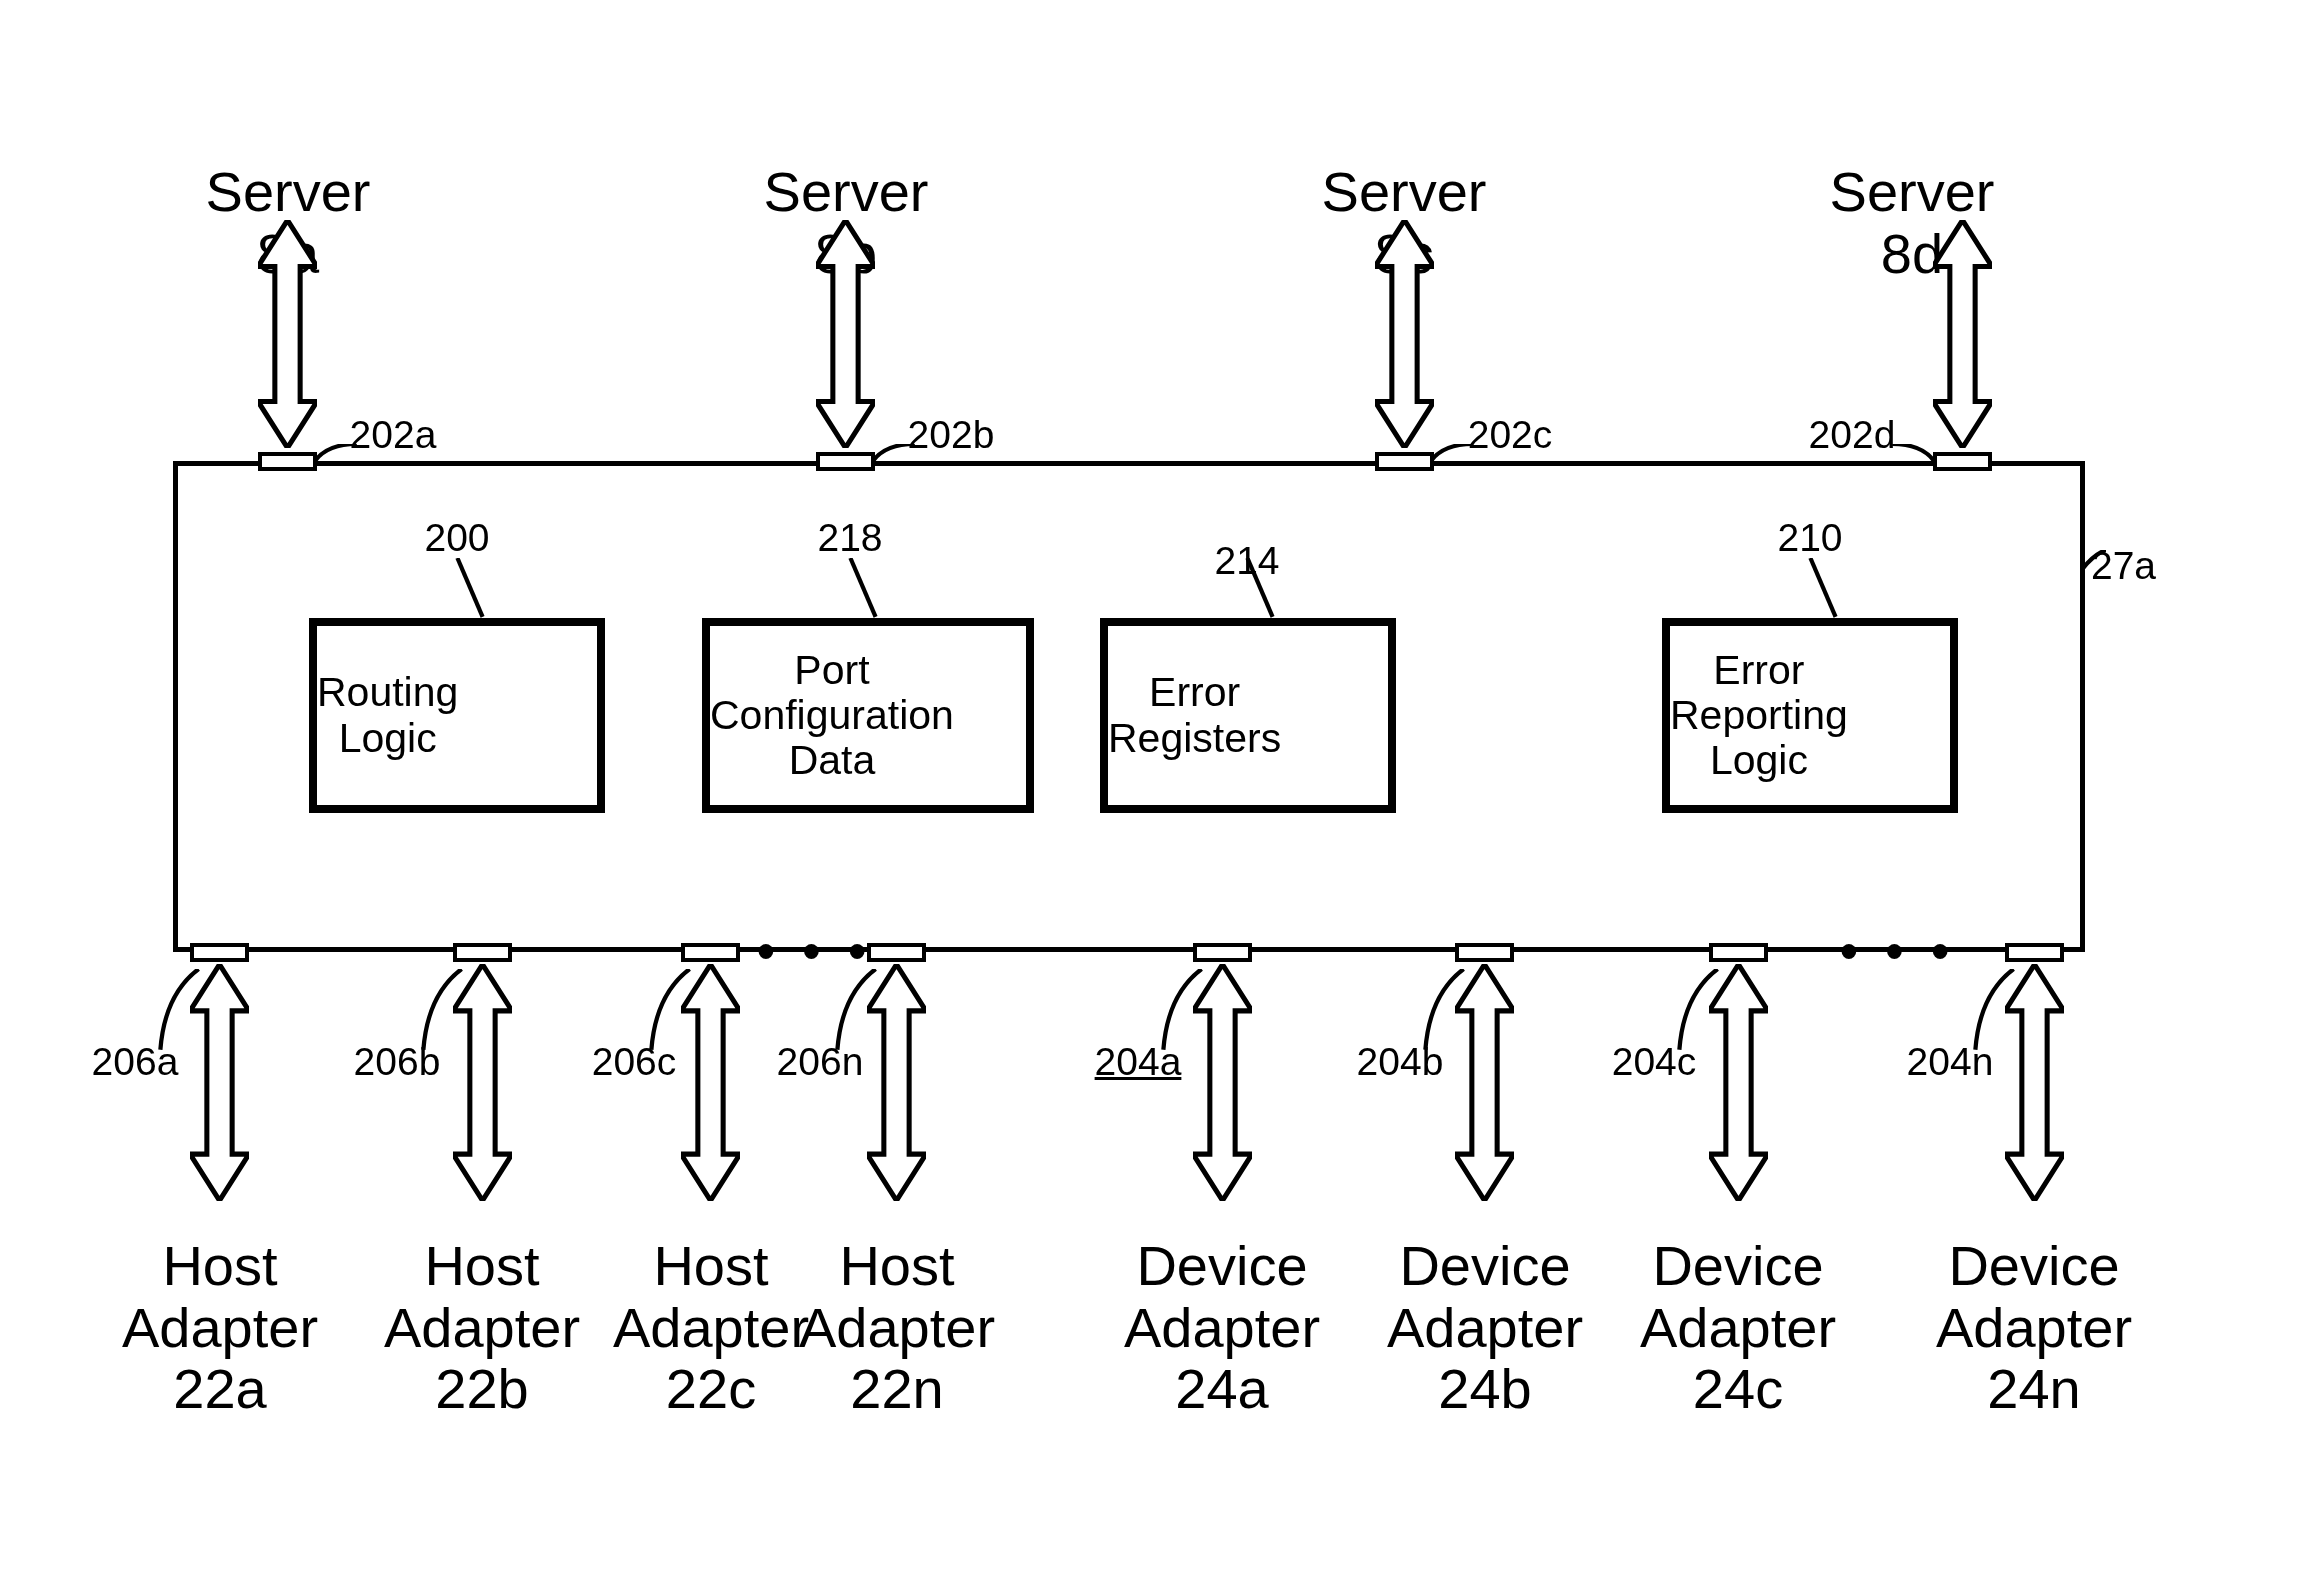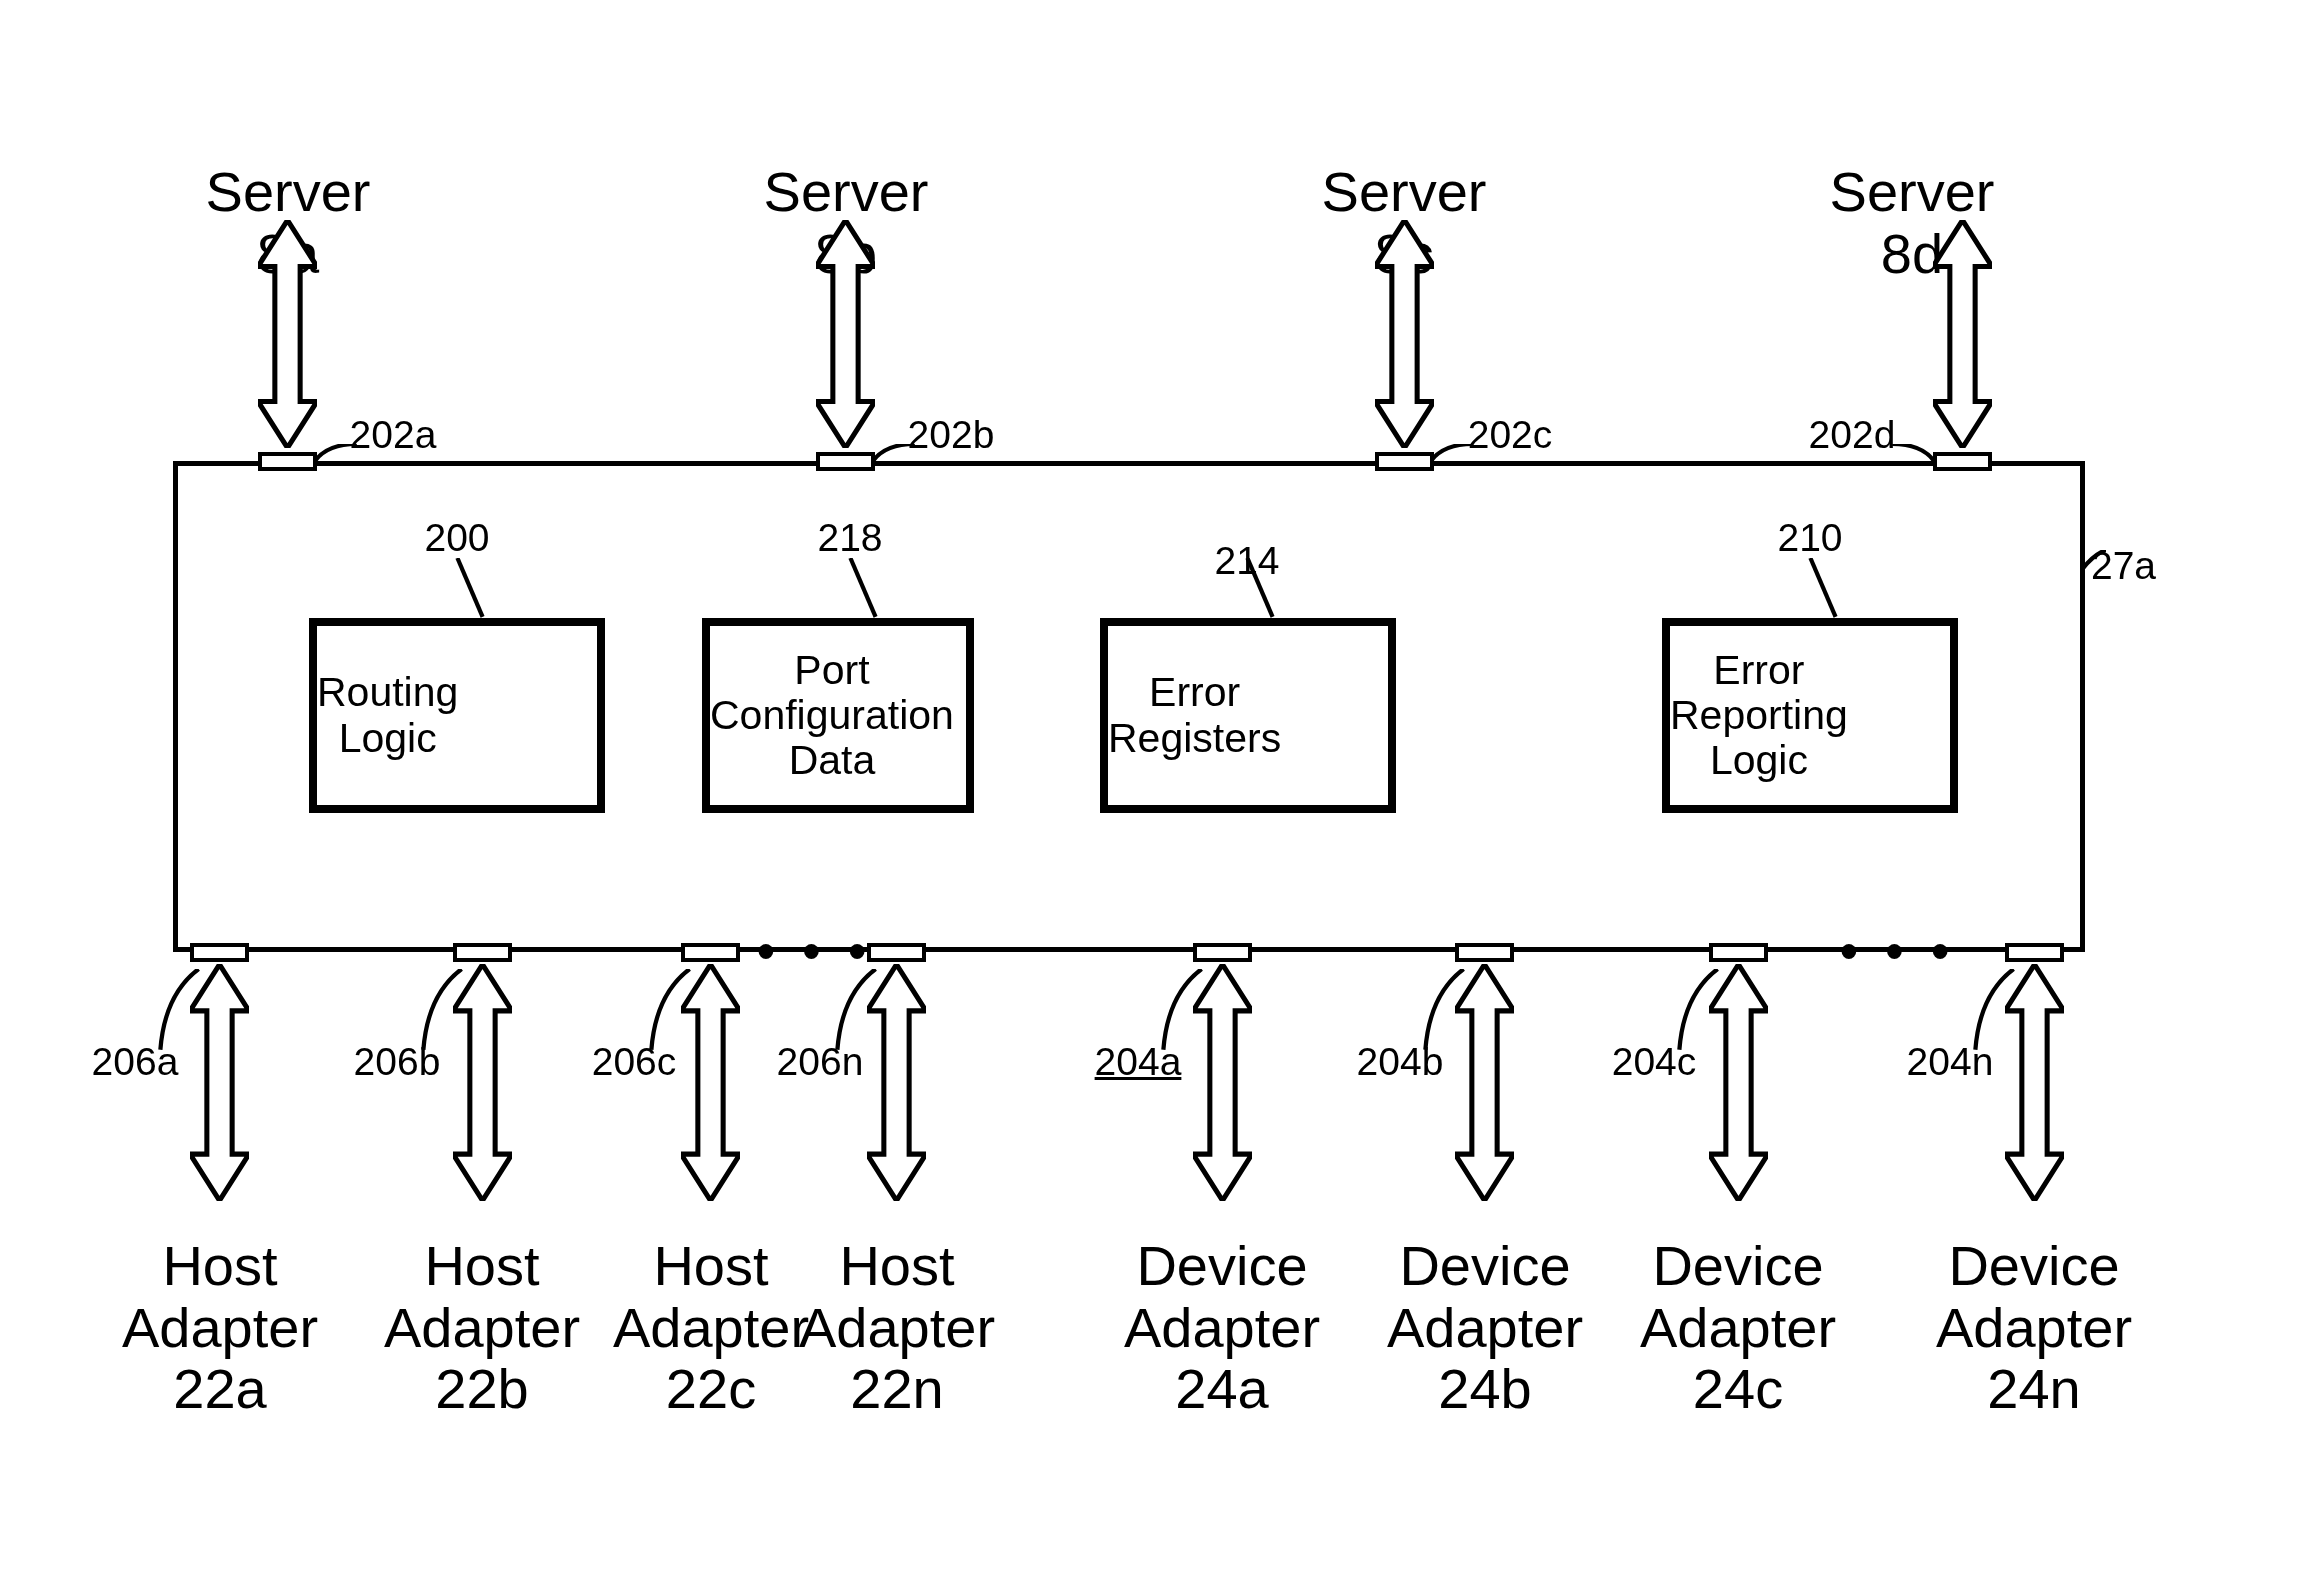--- a/index.html
+++ b/index.html
@@ -113,21 +113,21 @@
 
 <div class="inner-box" style="left:309px; top:618px; width:296px; height:195px;">
   <span style="white-space:pre-line;">Routing
 Logic</span>
 </div>
 <div class="num-label" style="left:398px; top:516px;">200</div>
 <svg style="position:absolute; left:453px; top:558px;" width="34" height="63" viewBox="0 0 40 75">
     <path d="M5 0 L35 70" fill="none" stroke="#000" stroke-width="5"></path>
   </svg>
 
-<div class="inner-box" style="left:702px; top:618px; width:272px; height:195px;">
+<div class="inner-box" style="left:702px; top:618px; width:332px; height:195px;">
   <span style="white-space:pre-line;">Port
 Configuration
 Data</span>
 </div>
 <div class="num-label" style="left:791px; top:516px;">218</div>
 <svg style="position:absolute; left:846px; top:558px;" width="34" height="63" viewBox="0 0 40 75">
     <path d="M5 0 L35 70" fill="none" stroke="#000" stroke-width="5"></path>
   </svg>
 
 <div class="inner-box" style="left:1100px; top:618px; width:296px; height:195px;">

